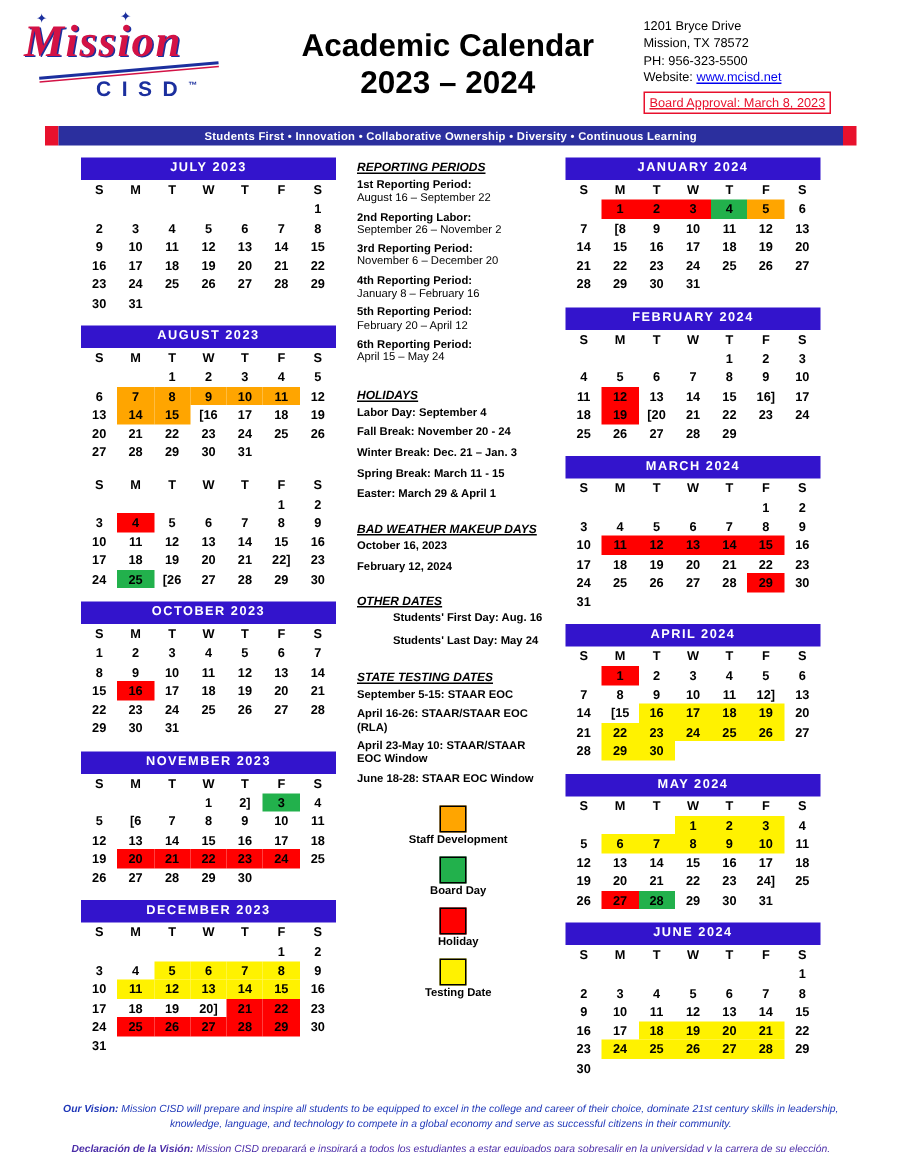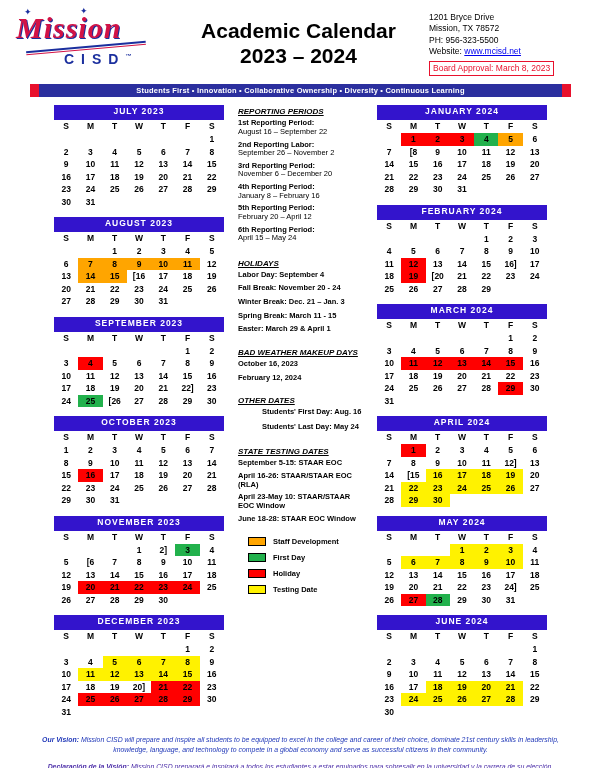--- a/index.html
+++ b/index.html
@@ -18,21 +18,21 @@
   .star1{top:-3px;left:8px;}
   .star2{top:-4px;left:64px;}
   .logo-swoosh{width:120px;height:4px;border-top:2px solid #1B2F9E;border-bottom:1px solid #D31245;
     transform:rotate(-5deg);margin:3px 0 0 10px;}
   .logo-cisd{color:#1B2F9E;font-weight:bold;font-size:14px;letter-spacing:7px;margin:1px 0 0 48px;}
   .tm{font-size:6px;vertical-align:super;letter-spacing:0;}
   .title-block{flex:1;text-align:center;padding-top:8px;}
   .title-line{font-size:21px;font-weight:bold;line-height:1.2;}
   .contact{width:160px;font-size:8.5px;line-height:1.35;padding-top:2px;}
   .site{color:#0000EE;text-decoration:underline;cursor:pointer;}
-  .board{color:#E8112D;border:1px solid #E8112D;display:inline-block;padding:1px 3px;margin-top:3px;}
+  .board{color:#E8112D;border:1px solid #E8112D;display:inline-block;padding:1px 3px;margin-top:3px;text-decoration:underline;}
 
   
   .banner{display:flex;margin:8px 30px 0 30px;height:13px;}
   .cap{width:9px;background:#E8112D;}
   .mid{flex:1;background:#2B2F9E;color:#fff;font-size:7.5px;font-weight:bold;line-height:13px;
     text-align:center;letter-spacing:.2px;}
 
   
   .main{display:flex;gap:14px;padding:8px 54px 0 54px;}
   .calcol{width:170px;flex:0 0 170px;}
@@ -55,21 +55,21 @@
   .sec-0{margin-bottom:16px;}
   .sec-1{margin-bottom:12px;}
   .sec-2{margin-bottom:14px;}
   .sec-2 .irow{margin-bottom:5px;}
   .sec-3{margin-bottom:14px;}
   .sec-3 .irow{margin-bottom:5px;}
   .sec-4{margin-bottom:16px;}
   .sec-4 .irow{margin-bottom:6px;padding-left:24px;}
 
   .legend{margin:10px 0 0 10px;}
-  .lrow{display:flex;align-items:center;margin-bottom:7px;}
+  .lrow{display:flex;align-items:center;margin-bottom:7px;flex-direction:column;}
   .swatch{width:18px;height:9px;border:1px solid #000;margin-right:7px;flex:0 0 18px;display:inline-block;}
   .llabel{font-size:7.5px;font-weight:bold;}
 
   
   .footer{padding:8px 36px 0 36px;text-align:center;}
   .vision{font-size:6.9px;font-style:italic;line-height:1.4;margin-bottom:7px;}
   .vision.en{color:#2038B8;}
   .vision.es{color:#4C2EA8;}
   .vision b{font-weight:bold;}
 </style>
@@ -195,21 +195,20 @@
             <div class="mcell day">25</div>
             <div class="mcell day">26</div>
             <div class="mcell day">27</div>
             <div class="mcell day">28</div>
             <div class="mcell day">29</div>
             <div class="mcell day">30</div>
             <div class="mcell day">31</div>
           </div>
         </div>
         <div class="month">
-          <div class="mtitle">SEPTEMBER 2023</div>
           <div class="mgrid">
             <div class="mcell dow">S</div>
             <div class="mcell dow">M</div>
             <div class="mcell dow">T</div>
             <div class="mcell dow">W</div>
             <div class="mcell dow">T</div>
             <div class="mcell dow">F</div>
             <div class="mcell dow">S</div>
             <div class="mcell"></div>
             <div class="mcell"></div>
@@ -466,21 +465,21 @@
             </div>
           </div>
         </div>
       <div class="legend" id="legend">
           <div class="lrow">
             <span class="swatch" style="background: rgb(255, 165, 0);"></span>
             <span class="llabel">Staff Development</span>
           </div>
           <div class="lrow">
             <span class="swatch" style="background: rgb(34, 177, 76);"></span>
-            <span class="llabel">First Day</span>
+            <span class="llabel">Board Day</span>
           </div>
           <div class="lrow">
             <span class="swatch" style="background: rgb(255, 0, 0);"></span>
             <span class="llabel">Holiday</span>
           </div>
           <div class="lrow">
             <span class="swatch" style="background: rgb(255, 242, 0);"></span>
             <span class="llabel">Testing Date</span>
           </div>
         </div>

